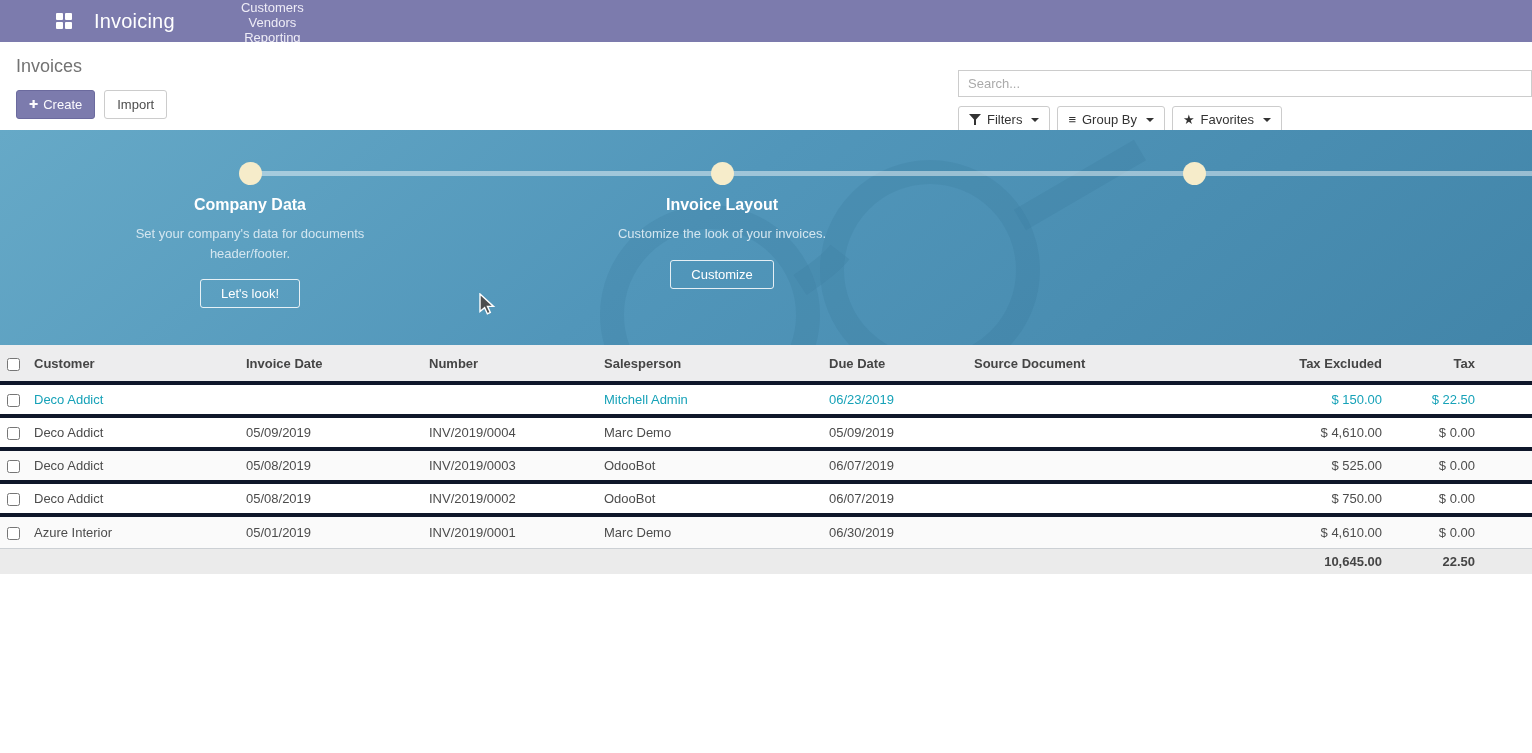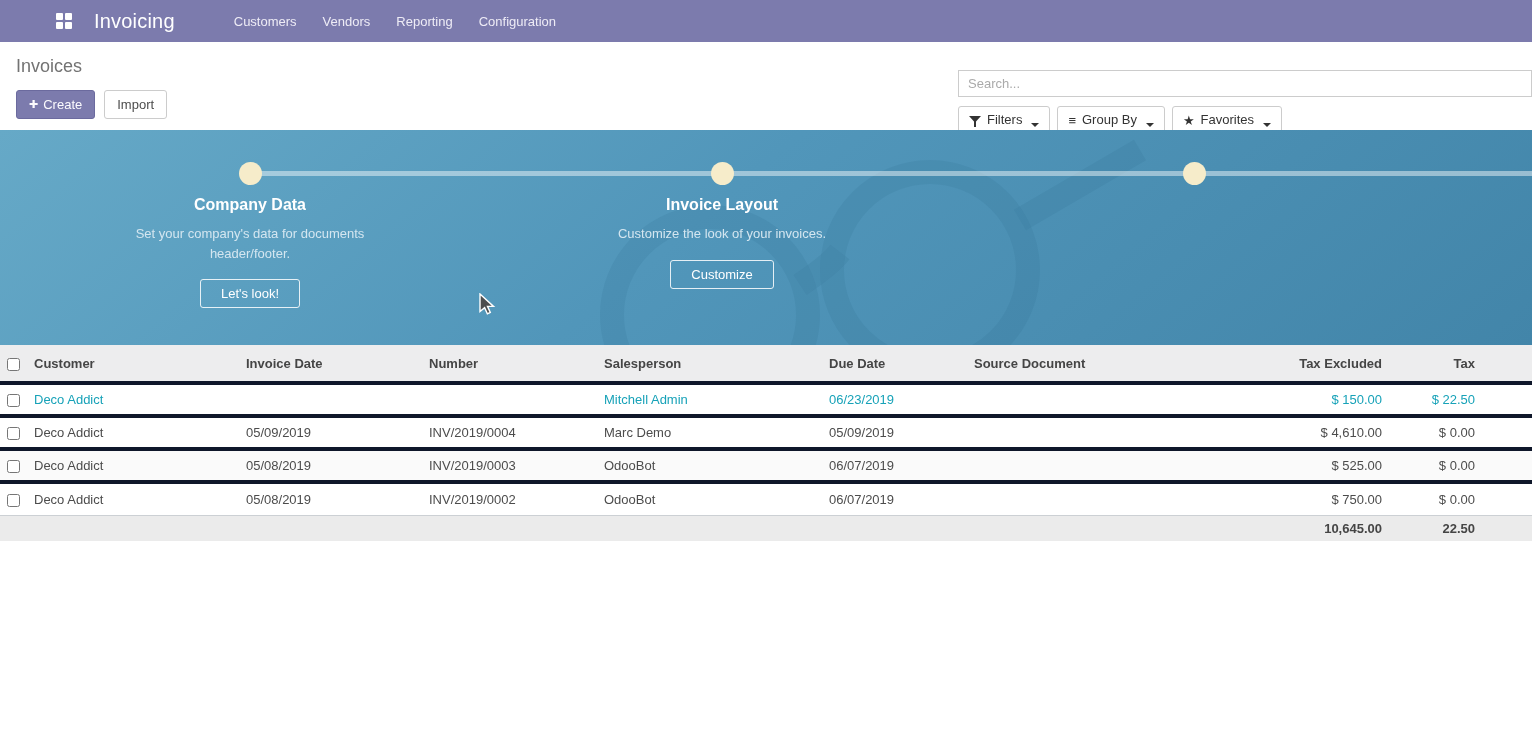--- a/index.html
+++ b/index.html
@@ -4,37 +4,37 @@
 <style>
   * { margin:0; padding:0; box-sizing:border-box; }
   html,body { width:1532px; height:753px; background:#fff; overflow:hidden; }
   body { font-family:"Liberation Sans","DejaVu Sans",sans-serif; font-size:13px; color:#4c4c4c; position:relative; }
 
   
   .navbar { height:42px; background:#7c7bad; display:flex; align-items:center; color:#fff;padding-left:47px; }
   .apps-icon { width:17px; height:17px; margin-left:9px; display:grid; grid-template-columns:7px 7px; grid-template-rows:7px 7px; gap:2px; cursor:pointer; }
   .apps-icon span { background:#ffffff; border-radius:1px; display:block; }
   .brand { font-size:20px; color:#fff; margin-left:21px; letter-spacing:.2px; cursor:pointer; }
-  .nav-menu { display:flex; margin-left:46px; height:100%; align-items:center; }
+  .nav-menu { display:flex; margin-left:46px; height:100%; align-items:center;flex-direction:column; }
   .nav-menu .nav-item { padding:0 13px; color:#eeecf6; font-size:13px; height:100%; display:flex; align-items:center; cursor:pointer; }
 
   
   .control-panel { position:relative; height:88px; background:#fff; padding:14px 16px 0 16px; }
   .cp-title { font-size:18px; color:#737373; font-weight:400; }
   .cp-buttons { margin-top:13px; display:flex; }
   .btn { font-size:13px; border-radius:3px; padding:5px 12px; cursor:pointer; line-height:17px; }
   .btn-create { background:#7c7bad; border:1px solid #6b6a9e; color:#fcfbfe; display:inline-flex; align-items:center; gap:5px; }
   .btn-create .plus { font-size:11px; }
   .btn-import { background:#fff; border:1px solid #ccc; color:#4c4c4c; margin-left:9px; }
 
   .search-area { position:absolute; left:958px; right:0; top:28px; }
   .search-input { width:100%; height:27px; border:1px solid #ccc; padding:0 9px; font-size:13px; color:#555; outline:none; border-radius:0; font-family:inherit; }
   .search-input::placeholder { color:#aaa; }
   .filter-row { margin-top:9px; display:flex; gap:7px; }
-  .f-btn { background:#fff; border:1px solid #ccc; border-radius:3px; padding:5px 10px; display:inline-flex; align-items:flex-end; gap:6px; color:#333; cursor:pointer; font-size:13px; }
+  .f-btn { background:#fff; border:1px solid #ccc; border-radius:3px; padding:5px 10px; display:inline-flex; align-items:center; gap:6px; color:#333; cursor:pointer; font-size:13px; }
   .f-btn .glyph { font-size:13px; line-height:12px; }
   .caret { width:0; height:0; border-left:4px solid transparent; border-right:4px solid transparent; border-top:4px solid #333; margin-left:3px; display:inline-block; }
 
   
   .banner { position:relative; height:215px; background:linear-gradient(140deg,#66a9c7 0%,#5196ba 45%,#4285a9 100%); overflow:hidden; }
   .banner-decor { position:absolute; left:500px; top:0; opacity:.55; pointer-events:none; }
   .timeline-line { position:absolute; left:250px; right:0; top:41px; height:5px; background:rgba(255,255,255,.45); }
   .dot { position:absolute; top:32px; width:23px; height:23px; border-radius:50%; background:#f6ecca; }
   .dot1 { left:239px; } .dot2 { left:711px; } .dot3 { left:1183px; }
   .step { position:absolute; top:66px; width:300px; text-align:center; color:#fff; }
@@ -206,20 +206,32 @@
       <td>Deco Addict</td>
       <td>05/08/2019</td>
       <td>INV/2019/0002</td>
       <td>OdooBot</td>
       <td>06/07/2019</td>
       <td></td>
       <td class="num">$ 750.00</td>
       <td class="num">$ 0.00</td>
       <td></td>
     </tr>
+    <tr>
+      <td class="cb-cell"><input type="checkbox" style=""></td>
+      <td>Azure Interior</td>
+      <td>05/01/2019</td>
+      <td>INV/2019/0001</td>
+      <td>Marc Demo</td>
+      <td>06/30/2019</td>
+      <td></td>
+      <td class="num">$ 4,610.00</td>
+      <td class="num">$ 0.00</td>
+      <td></td>
+    </tr>
   </tbody>
   <tfoot>
     <tr>
       <td></td>
         <td></td>
         <td></td>
         <td></td>
         <td></td>
         <td></td>
         <td></td>

